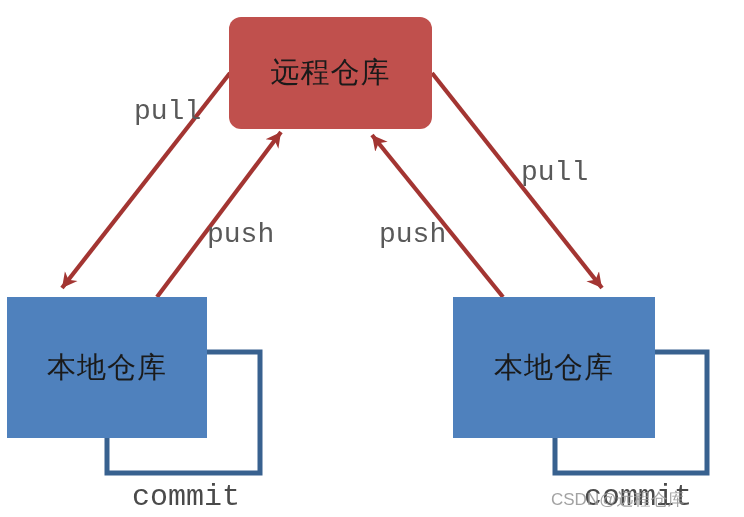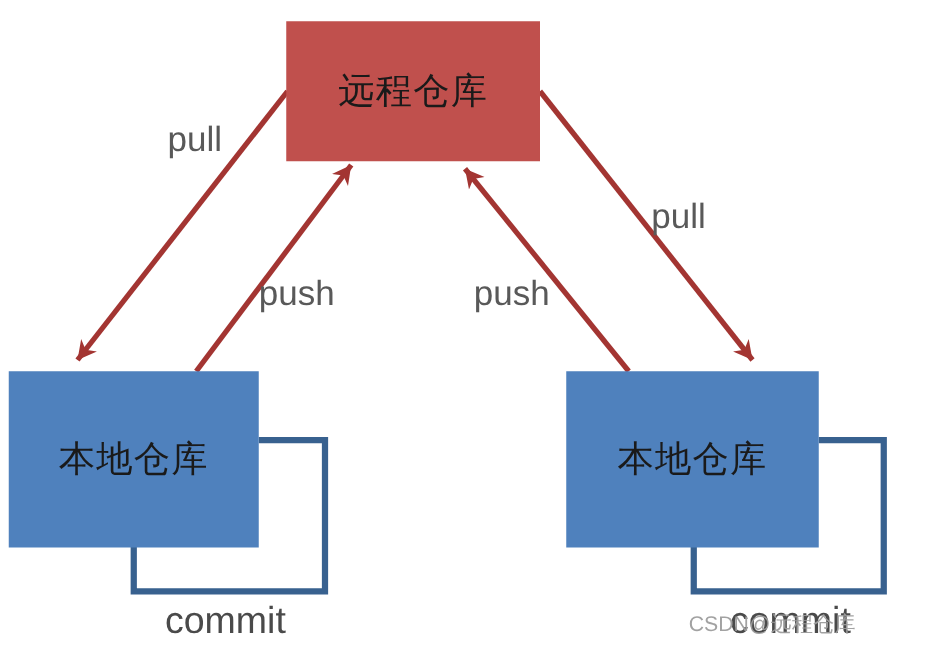--- a/index.html
+++ b/index.html
@@ -20,34 +20,36 @@
     position:absolute;
     display:flex;align-items:center;justify-content:center;
     color:var(--box-label,#1a1a1a);
     font-size:29px;
     letter-spacing:1px;
     z-index:2;
   }
   .node-remote{
     left:229px;top:17px;width:203px;height:112px;
     background:var(--remote-box,#c0504d);
+    border-radius:12px;
   }
   .node-local{
     background:var(--local-box,#4f81bd);
     width:200px;height:141px;top:297px;
   }
   .node-local-left{left:7px;}
   .node-local-right{left:453px;width:202px;}
   .edge-label{
     position:absolute;
     color:var(--edge-label,#595959);
     font-size:28px;
     line-height:1;
     white-space:nowrap;
     z-index:3;
+    font-family:Liberation Mono, monospace;
   }
   .lbl-pull-left{left:134px;top:98px;}
   .lbl-push-left{left:207px;top:221px;}
   .lbl-push-right{left:379px;top:221px;}
   .lbl-pull-right{left:521px;top:159px;}
   .lbl-commit-left{left:132px;top:482px;font-size:30px;color:#4a4a4a;}
   .lbl-commit-right{left:584px;top:482px;font-size:30px;color:#4a4a4a;}
   .watermark{
     position:absolute;
     left:551px;top:491px;

